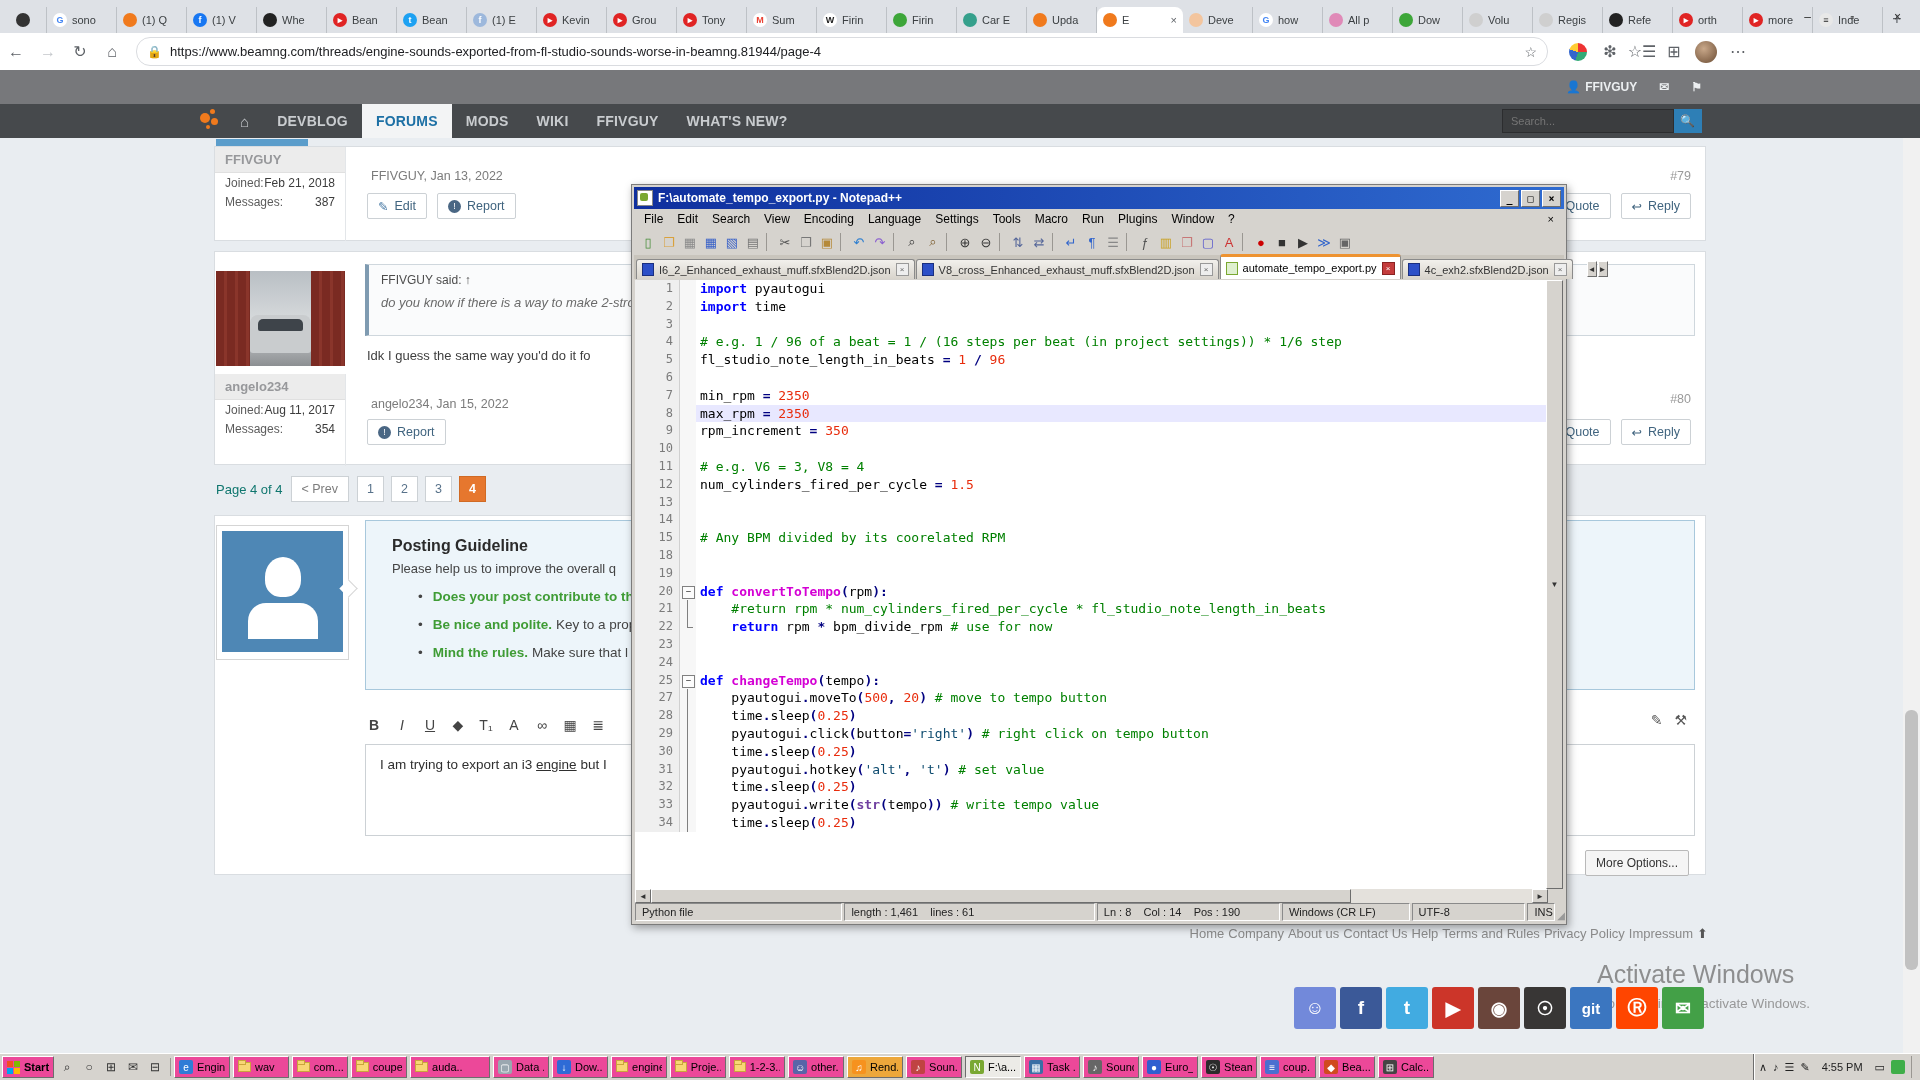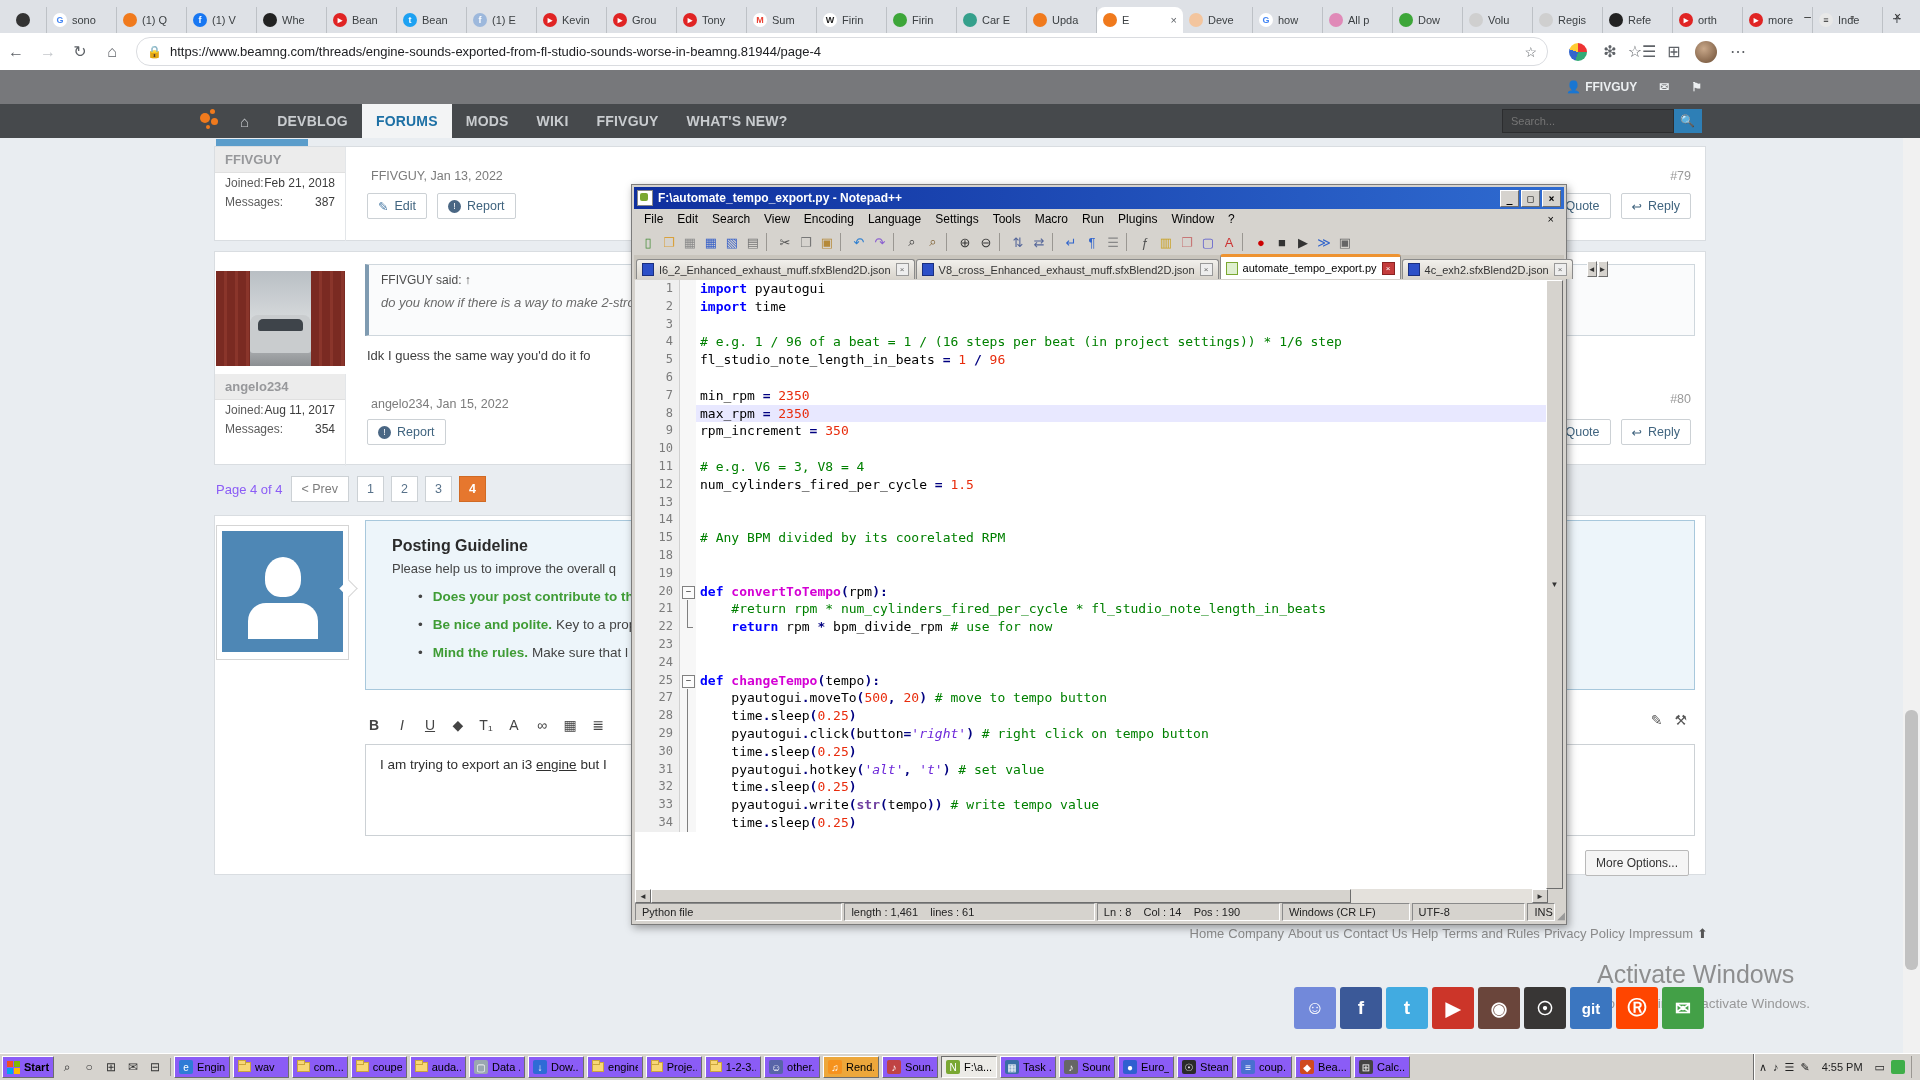--- a/index.html
+++ b/index.html
@@ -85,35 +85,35 @@
   .crow{display:flex;height:17.8px;line-height:17.8px;font-size:13px;white-space:pre;}
   .ln{width:38px;text-align:right;padding-right:6px;color:#7b7b7b;background:#efefef;border-right:1px solid #d0d0d0;font-size:12px;flex:0 0 auto;}
   .fold{width:16px;flex:0 0 auto;position:relative;background:#f7f7f7;}
   .ctext{flex:1;padding-left:4px;}
   .cur .ctext{background:#e8e8ff;}
   .kw{color:#0000ff;font-weight:bold;}
   .kw3{color:#7040a0;font-weight:bold;}
   .fn{color:#d400d4;font-weight:bold;}
   .num{color:#e82c0c;}
   .cm{color:#008000;}
-  .str{color:#6d28d9;font-style:italic;}
+  .str{color:#0c4a6e;}
   .op{color:#000080;font-weight:bold;}
   .id{color:#000;}
   .fbox{position:absolute;left:2px;top:3px;width:11px;height:11px;border:1px solid #808080;background:#fcfcfc;font-size:9px;line-height:9px;text-align:center;color:#333;}
   .fline{position:absolute;left:7px;top:0;width:1px;height:100%;background:#808080;}
   .fend{position:absolute;left:7px;top:0;width:1px;height:9px;background:#808080;}
   .fend2{position:absolute;left:7px;top:9px;width:6px;height:1px;background:#808080;}
   #vscroll{position:absolute;right:3px;top:95px;width:17px;height:609px;background:#e4e1dc;}
   #hscroll{position:absolute;left:3px;top:704px;width:913px;height:14px;background:#e4e1dc;display:flex;}
   .sbtn2{width:16px;height:100%;background:#d6d3ce;border:1px solid;border-color:#fff #6d6d6d #6d6d6d #fff;box-sizing:border-box;display:flex;align-items:center;justify-content:center;font-size:8px;color:#333;}
   #nppstatus{position:absolute;left:3px;top:718px;width:930px;height:18px;display:flex;gap:2px;font-size:11px;color:#222;}
   .scell{border:1px solid;border-color:#8a8a8a #fff #fff #8a8a8a;display:flex;align-items:center;padding:0 6px;white-space:pre;box-sizing:border-box;background:#d6d3ce;overflow:hidden;}
   
   #taskbar{left:0;top:1053px;width:1920px;height:27px;background:#d6d3ce;border-top:1px solid #fff;box-sizing:border-box;display:flex;align-items:center;z-index:20;}
-  .tkbtn{height:22px;background:#8b5cf6;border:1px solid;border-color:#fff #6d6d6d #6d6d6d #fff;display:flex;align-items:center;gap:4px;padding:0 4px;font-size:11px;color:#000;margin-left:3px;overflow:hidden;white-space:nowrap;box-sizing:border-box;}
+  .tkbtn{height:22px;background:#ec4899;border:1px solid;border-color:#fff #6d6d6d #6d6d6d #fff;display:flex;align-items:center;gap:4px;padding:0 4px;font-size:11px;color:#000;margin-left:3px;overflow:hidden;white-space:nowrap;box-sizing:border-box;}
   .tkbtn.pressed{border-color:#6d6d6d #fff #fff #6d6d6d;background:#ecebe7;}
   .tkbtn.attn{background:#eda73b;}
   .tki{width:14px;height:14px;flex:0 0 auto;display:flex;align-items:center;justify-content:center;font-size:10px;color:#fff;border-radius:2px;}
   .flag{display:grid;grid-template-columns:6px 6px;grid-template-rows:6px 6px;gap:1px;}
   .flag i{display:block;}
   .qk{width:18px;height:18px;display:flex;align-items:center;justify-content:center;font-size:12px;color:#333;margin-left:4px;}
   #tray{margin-left:auto;display:flex;align-items:center;height:100%;border-left:1px solid #fff;box-shadow:-1px 0 0 #6d6d6d;padding:0 4px;gap:6px;font-size:11px;color:#222;}
   .folder{width:13px;height:10px;background:#f8d775;border:1px solid #caa53d;position:relative;box-sizing:border-box;}
   .folder:before{content:"";position:absolute;left:-1px;top:-3px;width:6px;height:3px;background:#f8d775;border:1px solid #caa53d;}
 </style>
@@ -365,21 +365,21 @@
     <div class="abs" style="right:14px;top:167px;display:flex;gap:10px">
       <span class="fbtn">Quote</span>
       <span class="fbtn">
           <span>↩</span>
           <span>Reply</span>
         </span>
     </div>
   </div>
 
   <div class="abs" style="left:216px;top:476px;display:flex;align-items:center;gap:8px">
-    <span style="font-size:13px;color:#8b5cf6">Page 4 of 4</span>
+    <span style="font-size:13px;color:#0f766e">Page 4 of 4</span>
     <span class="pgbtn" style="padding:0 10px;color:#7d7d7d">&lt; Prev</span>
     <span id="pgnums" style="display:flex;gap:7px">
         <span class="pgbtn" style="width: 27px;">1</span>
         <span class="pgbtn" style="width: 27px;">2</span>
         <span class="pgbtn" style="width: 27px;">3</span>
         <span class="pgbtn on" style="width: 27px;">4</span>
       </span>
   </div>
 
   <div class="card" style="left:214px;top:515px;width:1492px;height:360px">
@@ -634,21 +634,21 @@
           <span style="overflow: hidden;">wav</span>
         </div>
         <div class="tkbtn" style="width: 56px;">
           <span class="folder"></span>
           <span style="overflow: hidden;">com...</span>
         </div>
         <div class="tkbtn" style="width: 56px;">
           <span class="folder"></span>
           <span style="overflow: hidden;">coupe</span>
         </div>
-        <div class="tkbtn" style="width: 56px;">
+        <div class="tkbtn" style="width: 80px;">
           <span class="folder"></span>
           <span style="overflow: hidden;">auda..</span>
         </div>
         <div class="tkbtn" style="width: 56px;">
           <span class="tki" style="background: rgb(154, 167, 176);">▢</span>
           <span style="overflow: hidden;">Data ..</span>
         </div>
         <div class="tkbtn" style="width: 56px;">
           <span class="tki" style="background: rgb(46, 107, 214);">↓</span>
           <span style="overflow: hidden;">Dow...</span>

